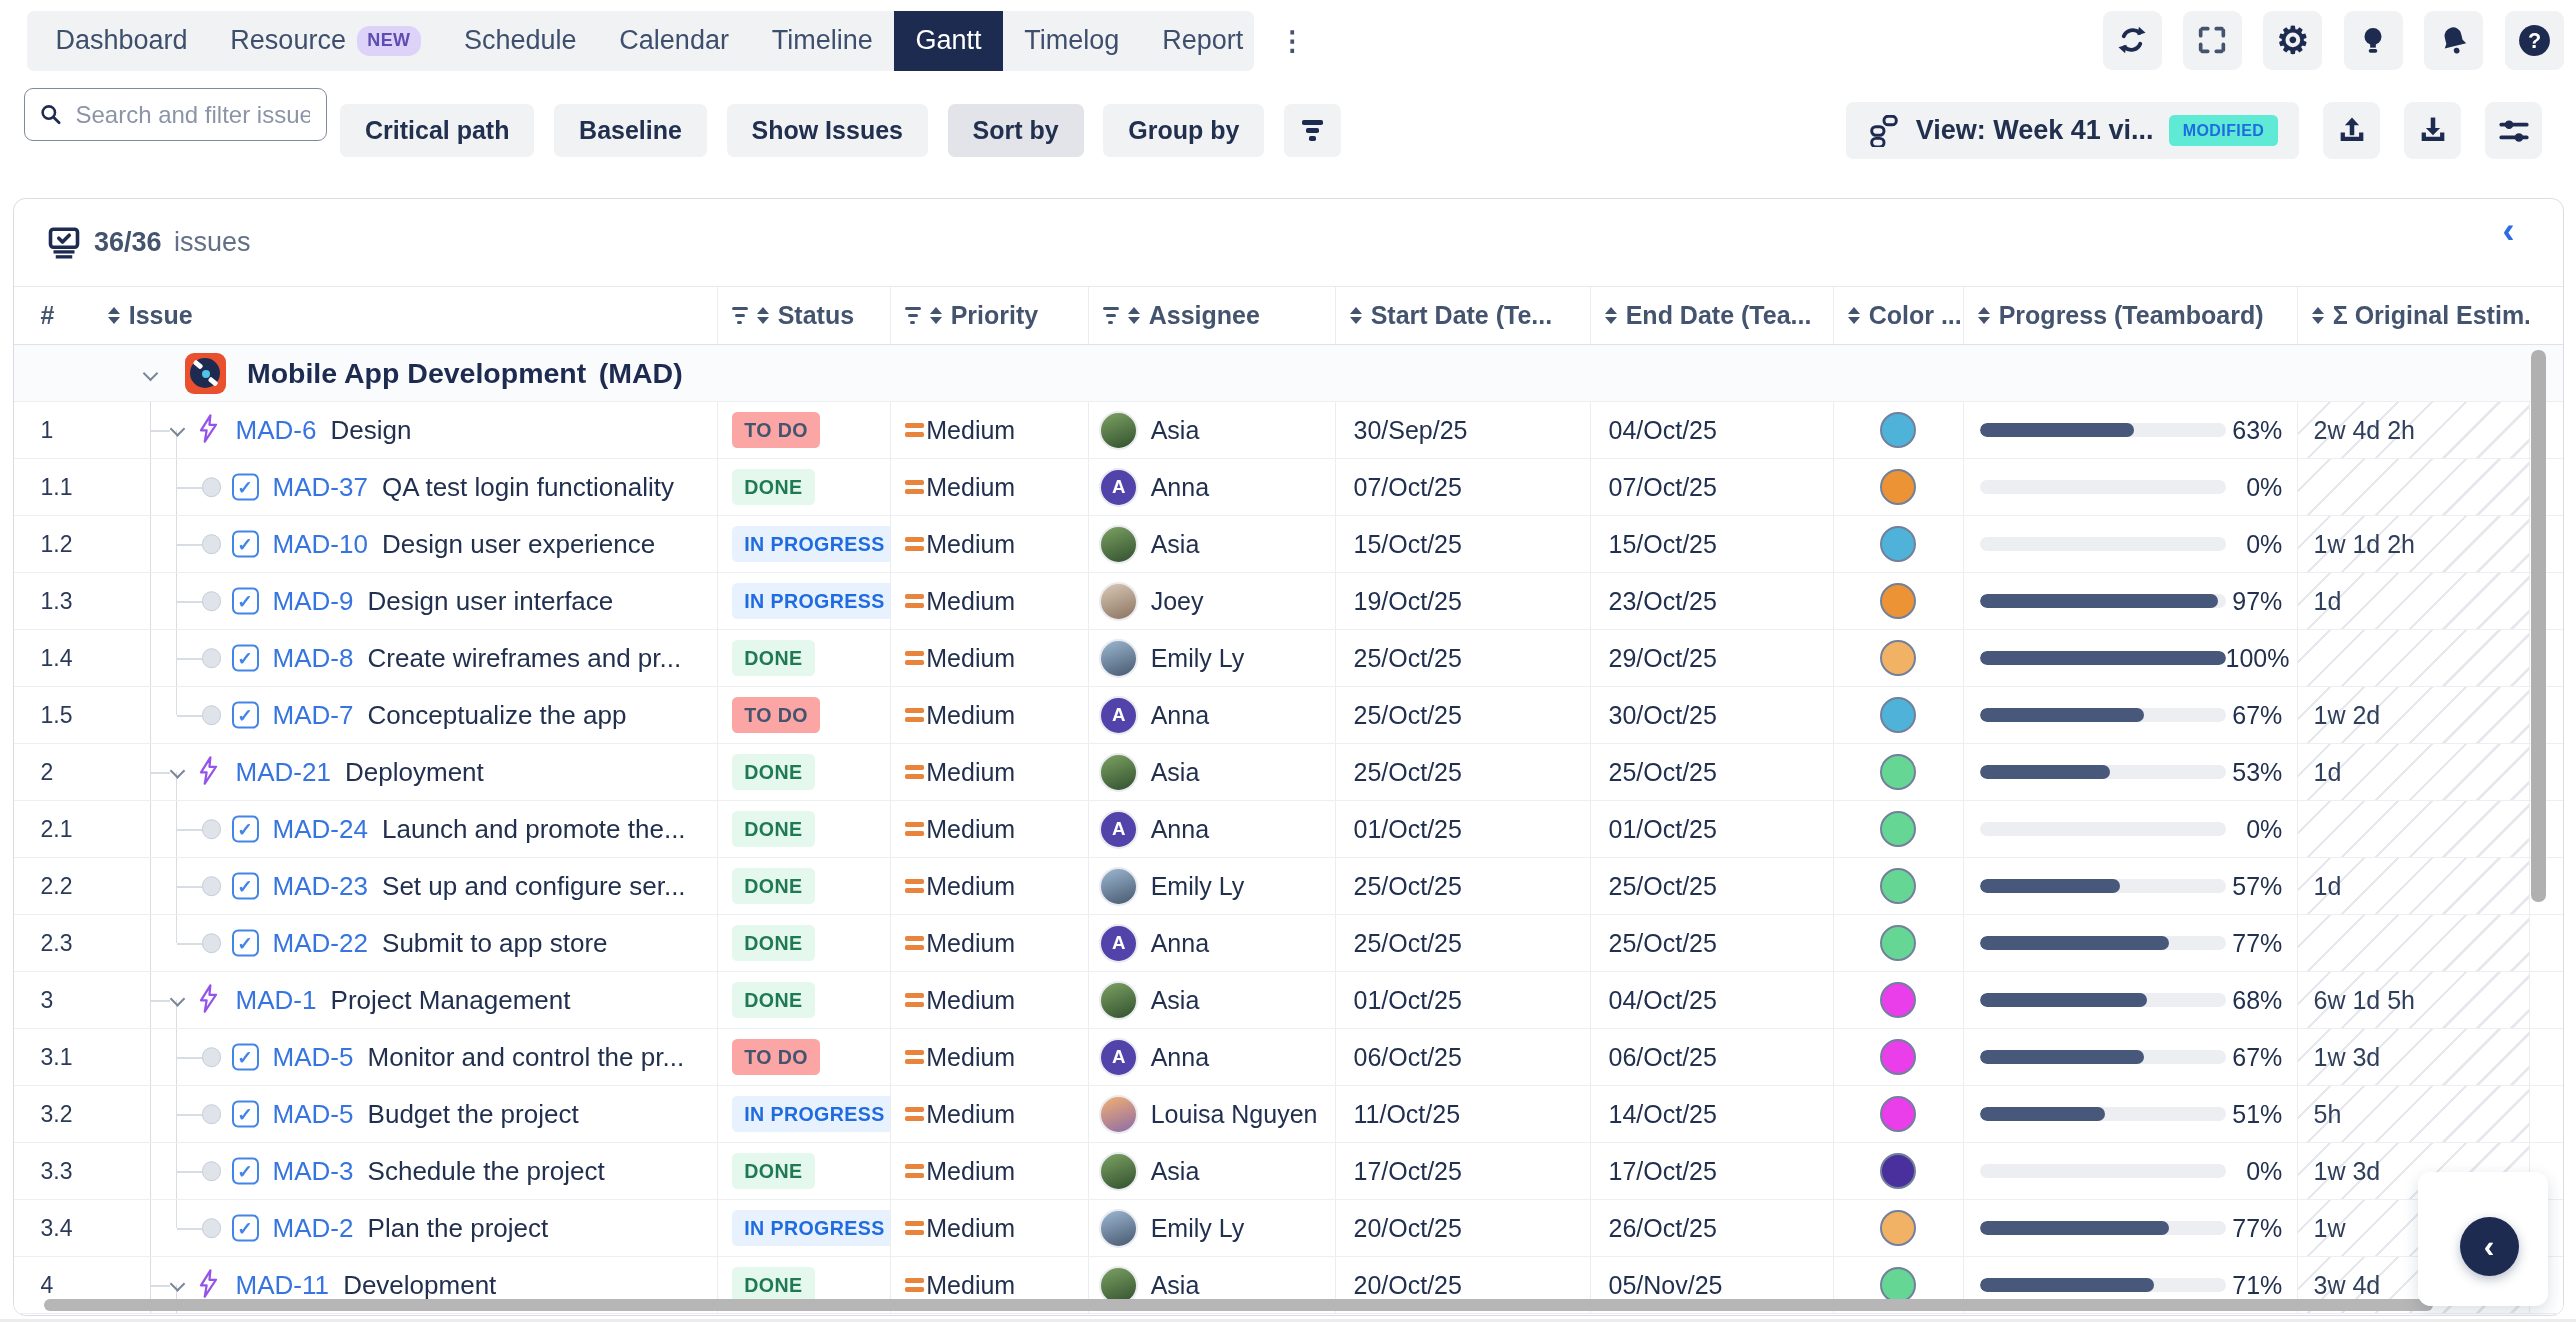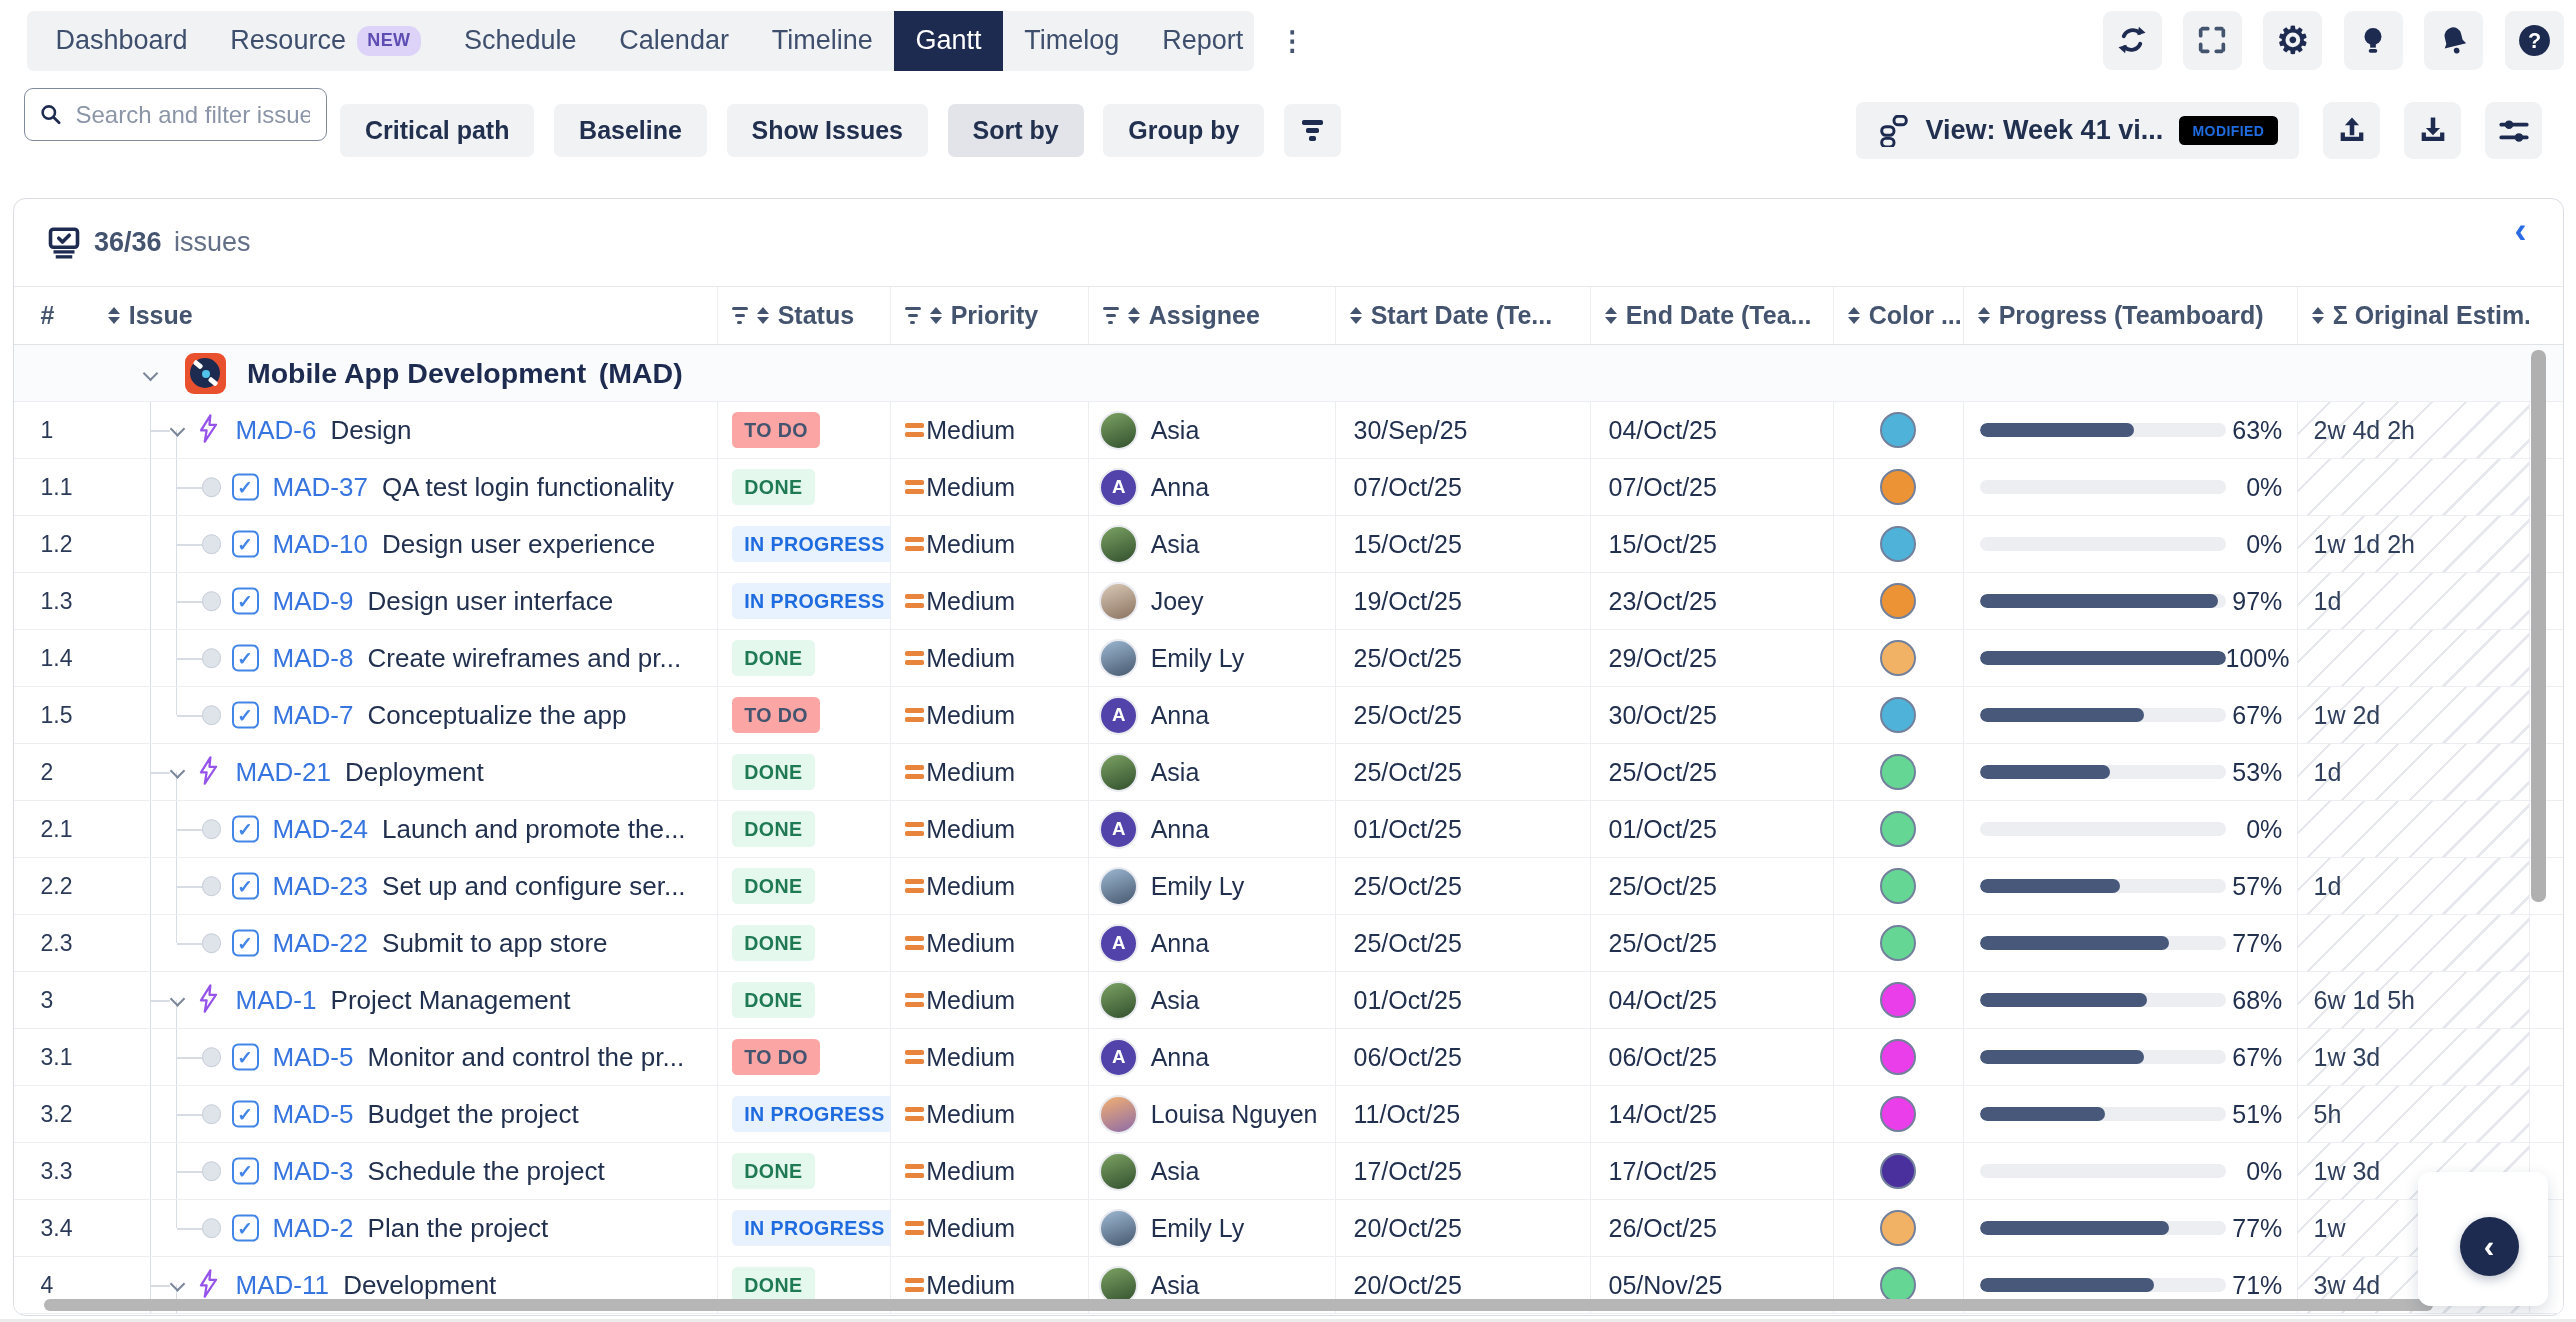--- a/index.html
+++ b/index.html
@@ -32,28 +32,28 @@
     padding:0 25px;font-size:25px;font-weight:600;color:#22304f;white-space:nowrap;}
   .tb-btn.pressed{background:#e2e4e9;}
   .tb-btn.sq{width:57px;padding:0;justify-content:center;}
   .funnel{display:flex;flex-direction:column;align-items:center;gap:3.6px;}
   .funnel i{display:block;background:#1e2b50;border-radius:1.8px;height:4.5px;}
   .funnel i:nth-child(1){width:21.4px;}.funnel i:nth-child(2){width:13.4px;}.funnel i:nth-child(3){width:6.2px;}
   .tb-right{position:absolute;right:34px;top:102px;display:flex;gap:24px;align-items:center;}
   .view-pill{height:57px;background:#f1f2f4;border-radius:7.1px;display:flex;align-items:center;
     gap:16px;padding:0 21.4px;}
   .view-label{font-size:27px;font-weight:600;color:#22304f;white-space:nowrap;}
-  .modified-badge{background:#000000;color:#1f6be0;font-size:14px;font-weight:700;
+  .modified-badge{background:#5eead4;color:#1f6be0;font-size:16px;font-weight:700;
     padding:6.2px 13.4px;border-radius:5.3px;letter-spacing:0.4px;}
   .tb-right .icon-btn{width:57px;height:57px;}
 
   
   .panel{position:absolute;left:12.5px;top:198px;right:12.5px;height:1118px;background:#fff;
     border:0.9px solid #d9dde3;border-radius:12.5px;overflow:hidden;}
-  .panel-head{position:absolute;left:0;top:0;right:4px;height:87px;text-decoration:underline;}
+  .panel-head{position:absolute;left:0;top:0;right:16px;height:87px;text-decoration:underline;}
   .issue-count{position:absolute;left:32px;top:25px;display:flex;align-items:center;gap:12.5px;}
   .issue-count b{font-size:27px;font-weight:700;color:#44546f;}
   .issue-count span{font-size:27px;color:#626f86;}
   .panel-collapse{position:absolute;right:32px;top:10.7px;font-size:36px;font-weight:700;color:#2b6be3;}
 
   .grid-row{display:grid;grid-template-columns:80px 623px 173px 198px 247px 255px 243px 130px 334px 232px 36px;}
   .thead{position:absolute;left:0;right:0;top:87px;height:59px;border-top:0.9px solid #e7e9ed;
     border-bottom:0.9px solid #dfe2e7;background:#fff;}
   .th{display:flex;align-items:center;gap:9px;padding-left:14.2px;font-size:25px;font-weight:700;
     color:#44546f;white-space:nowrap;overflow:hidden;}

